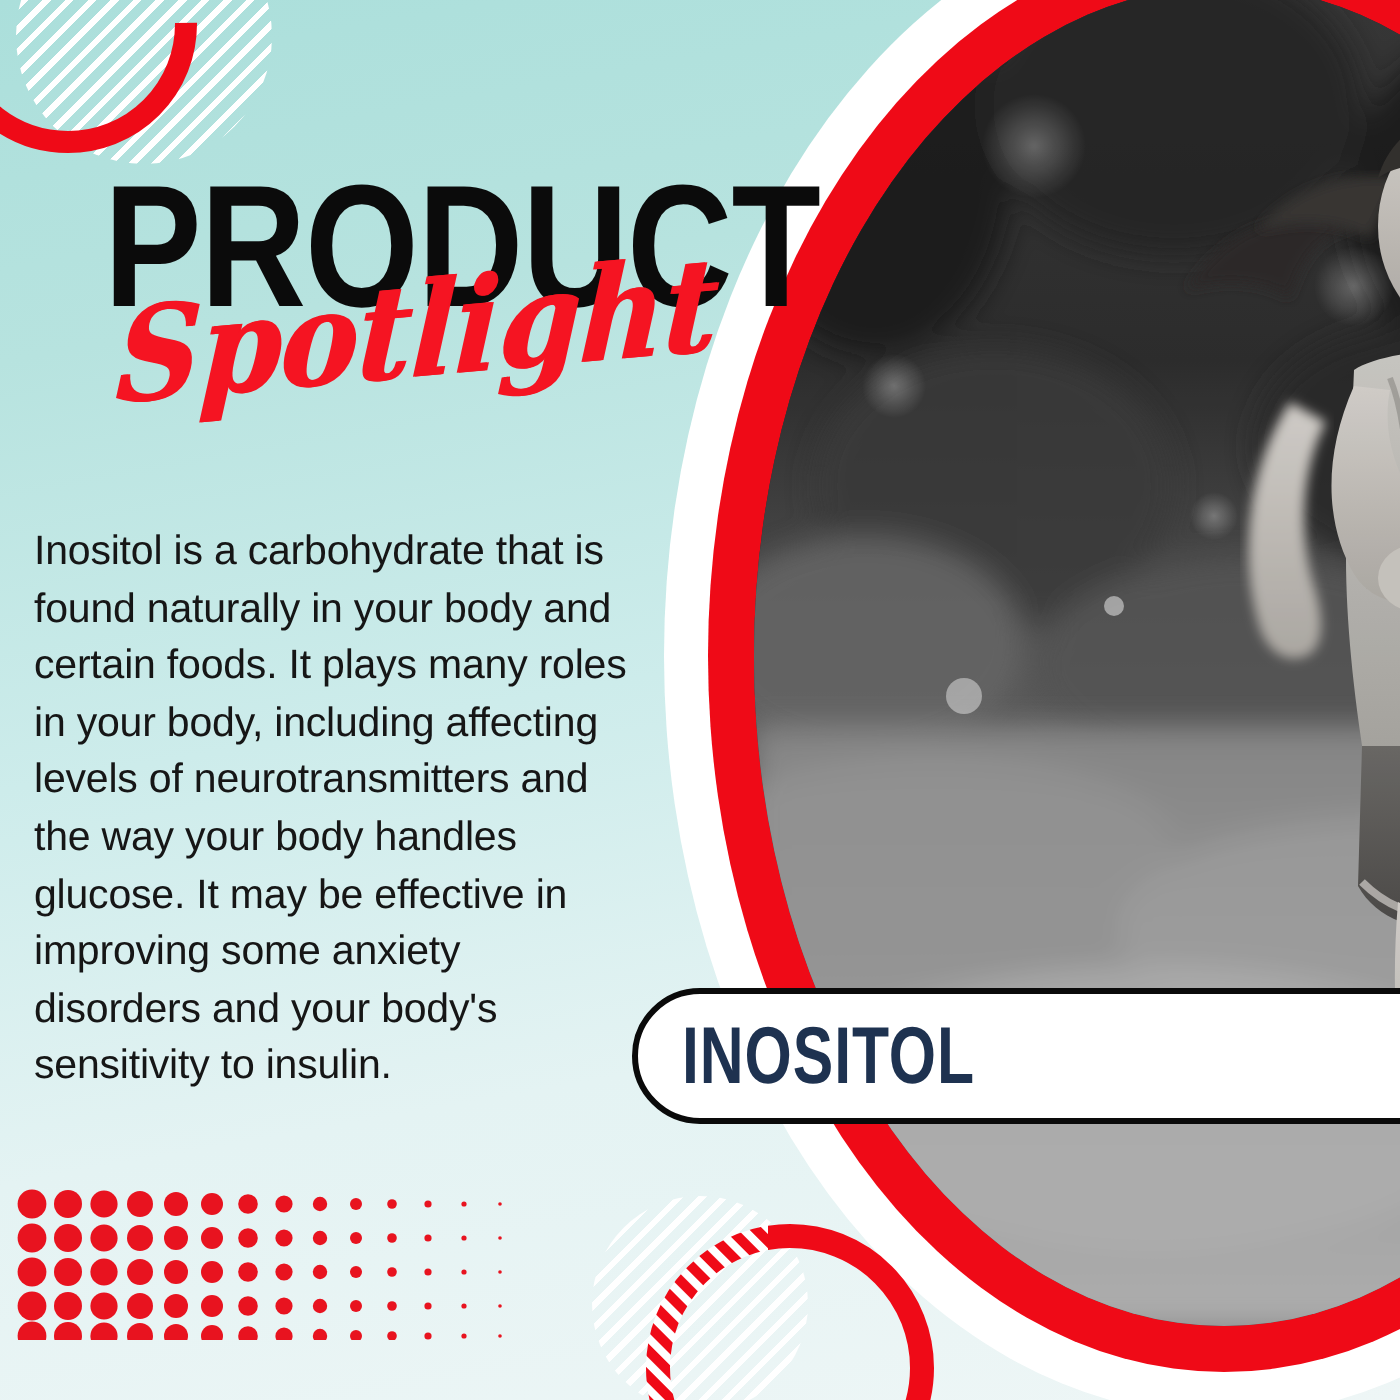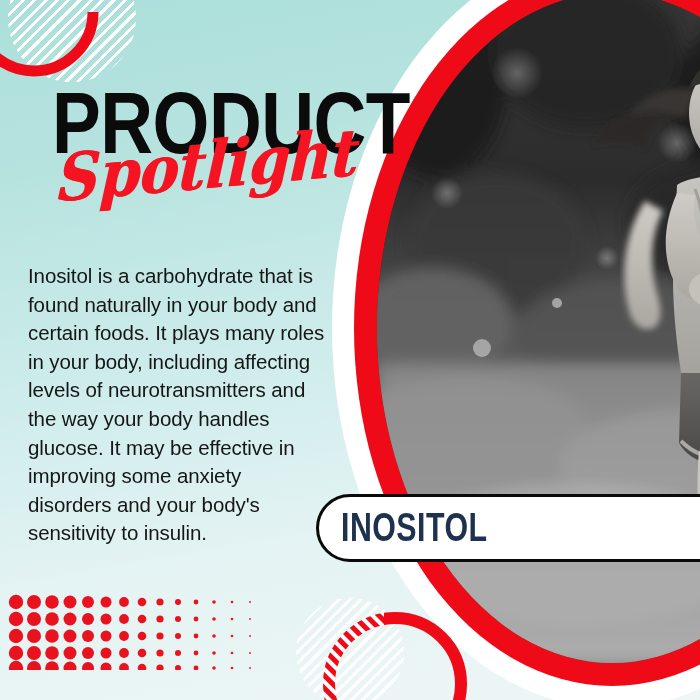--- a/index.html
+++ b/index.html
@@ -92,21 +92,21 @@
     line-height:1;
     color:#f51422;
     transform:rotate(-5deg) skewX(-8deg) scaleY(1.12);
     transform-origin:left top;
     white-space:nowrap;
     text-shadow:1px 0 0 #f51422;
   }
 
   #body-copy{
     position:absolute;
-    left:28px; top:262px;
+    left:17px; top:262px;
     width:302px;
     font-size:20.5px;
     line-height:28.6px;
     color:#161616;
     letter-spacing:-0.1px;
   }
 
   
   #name-pill{
     position:absolute;

